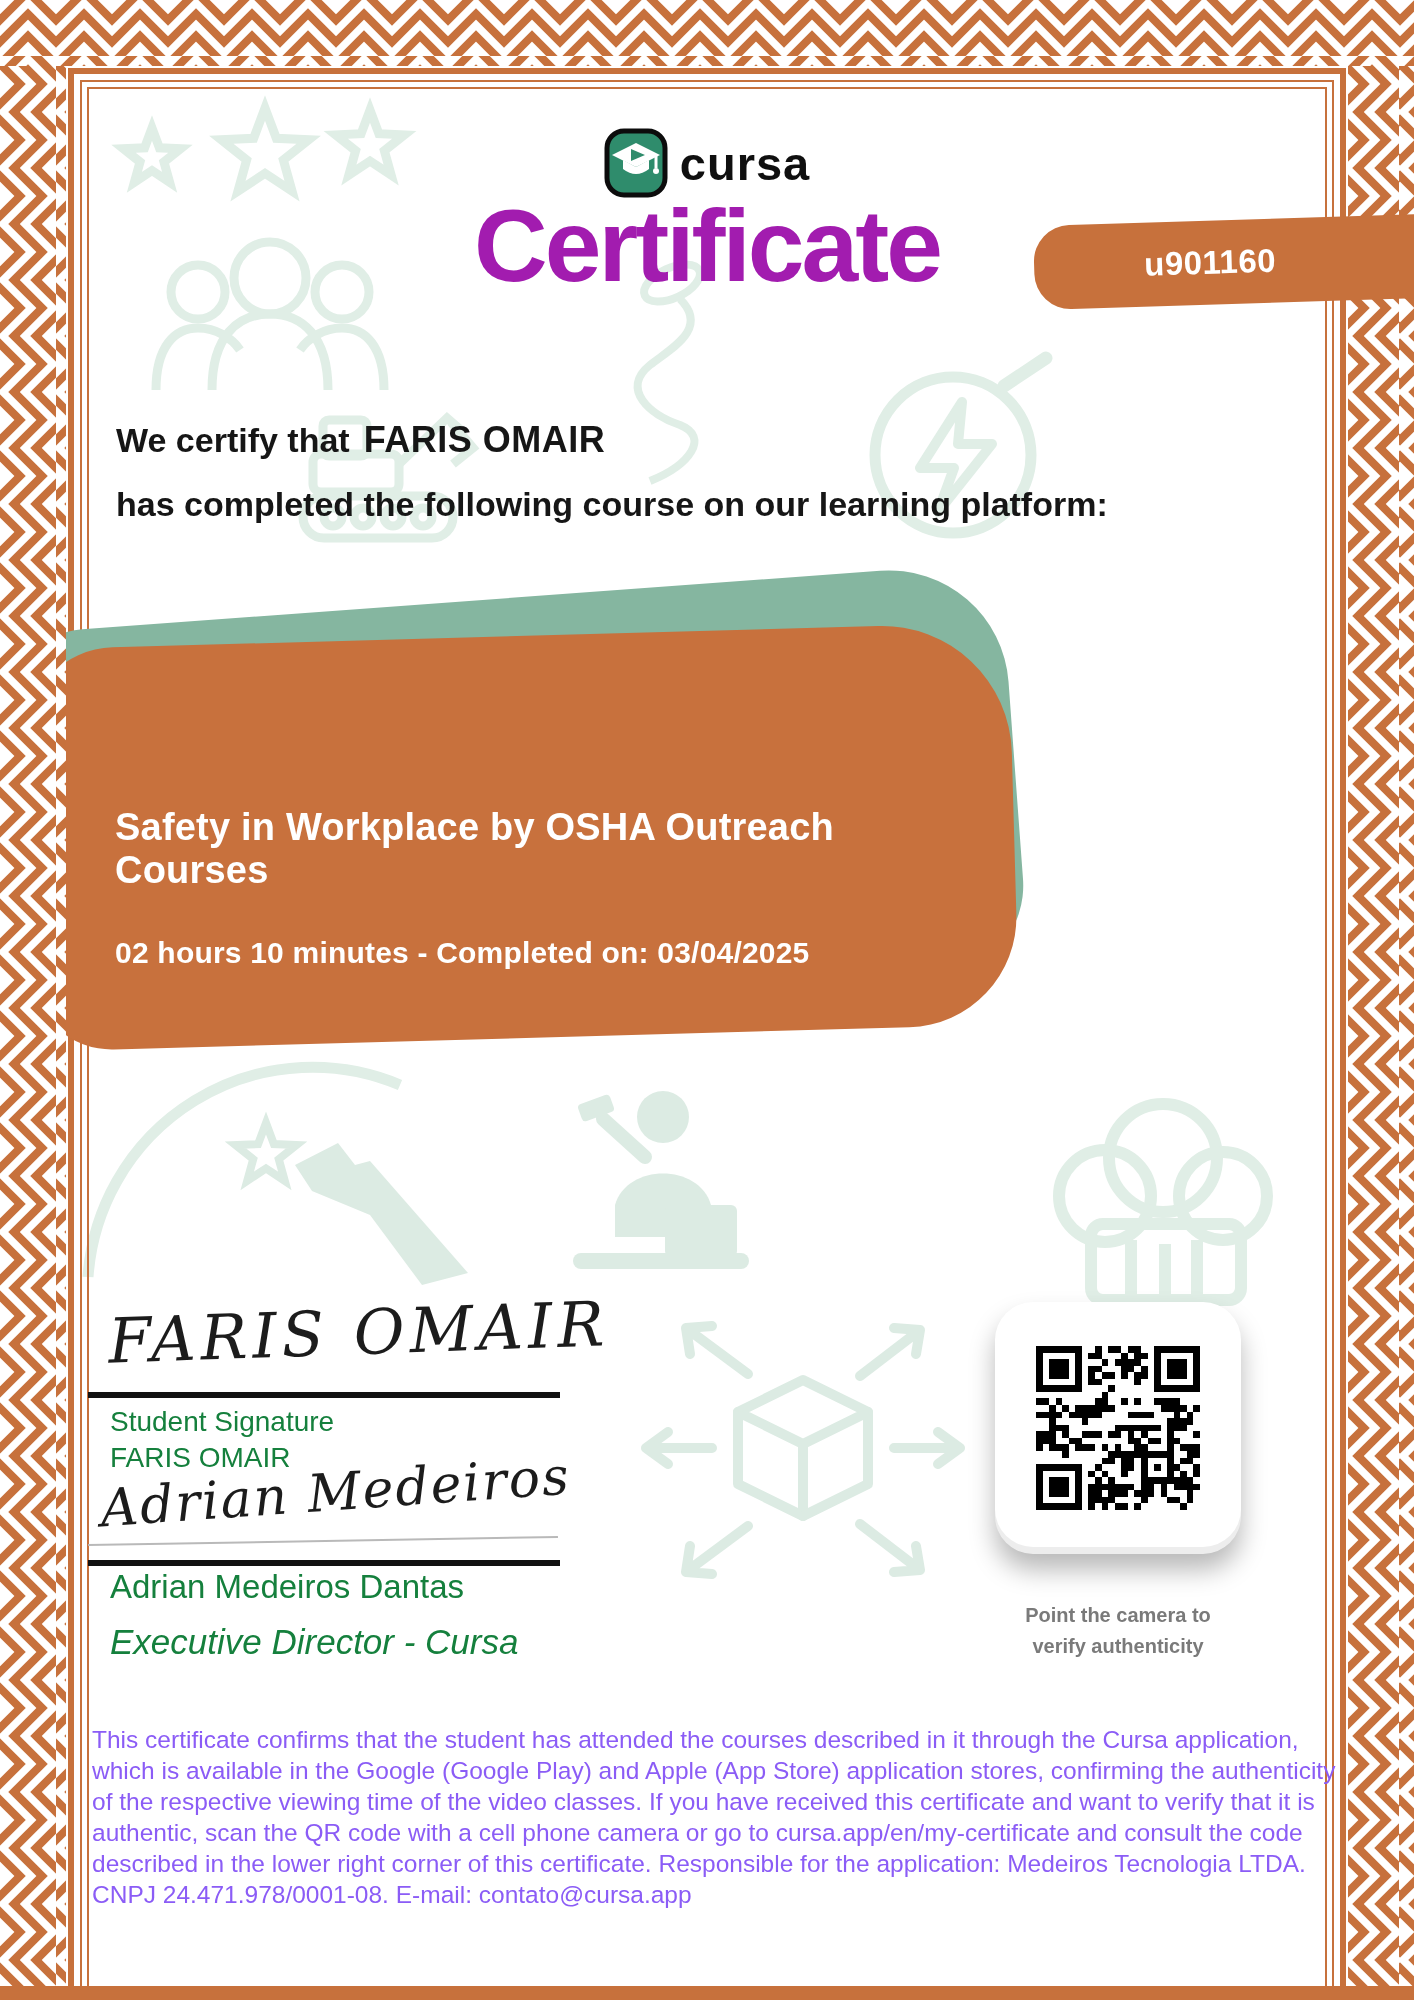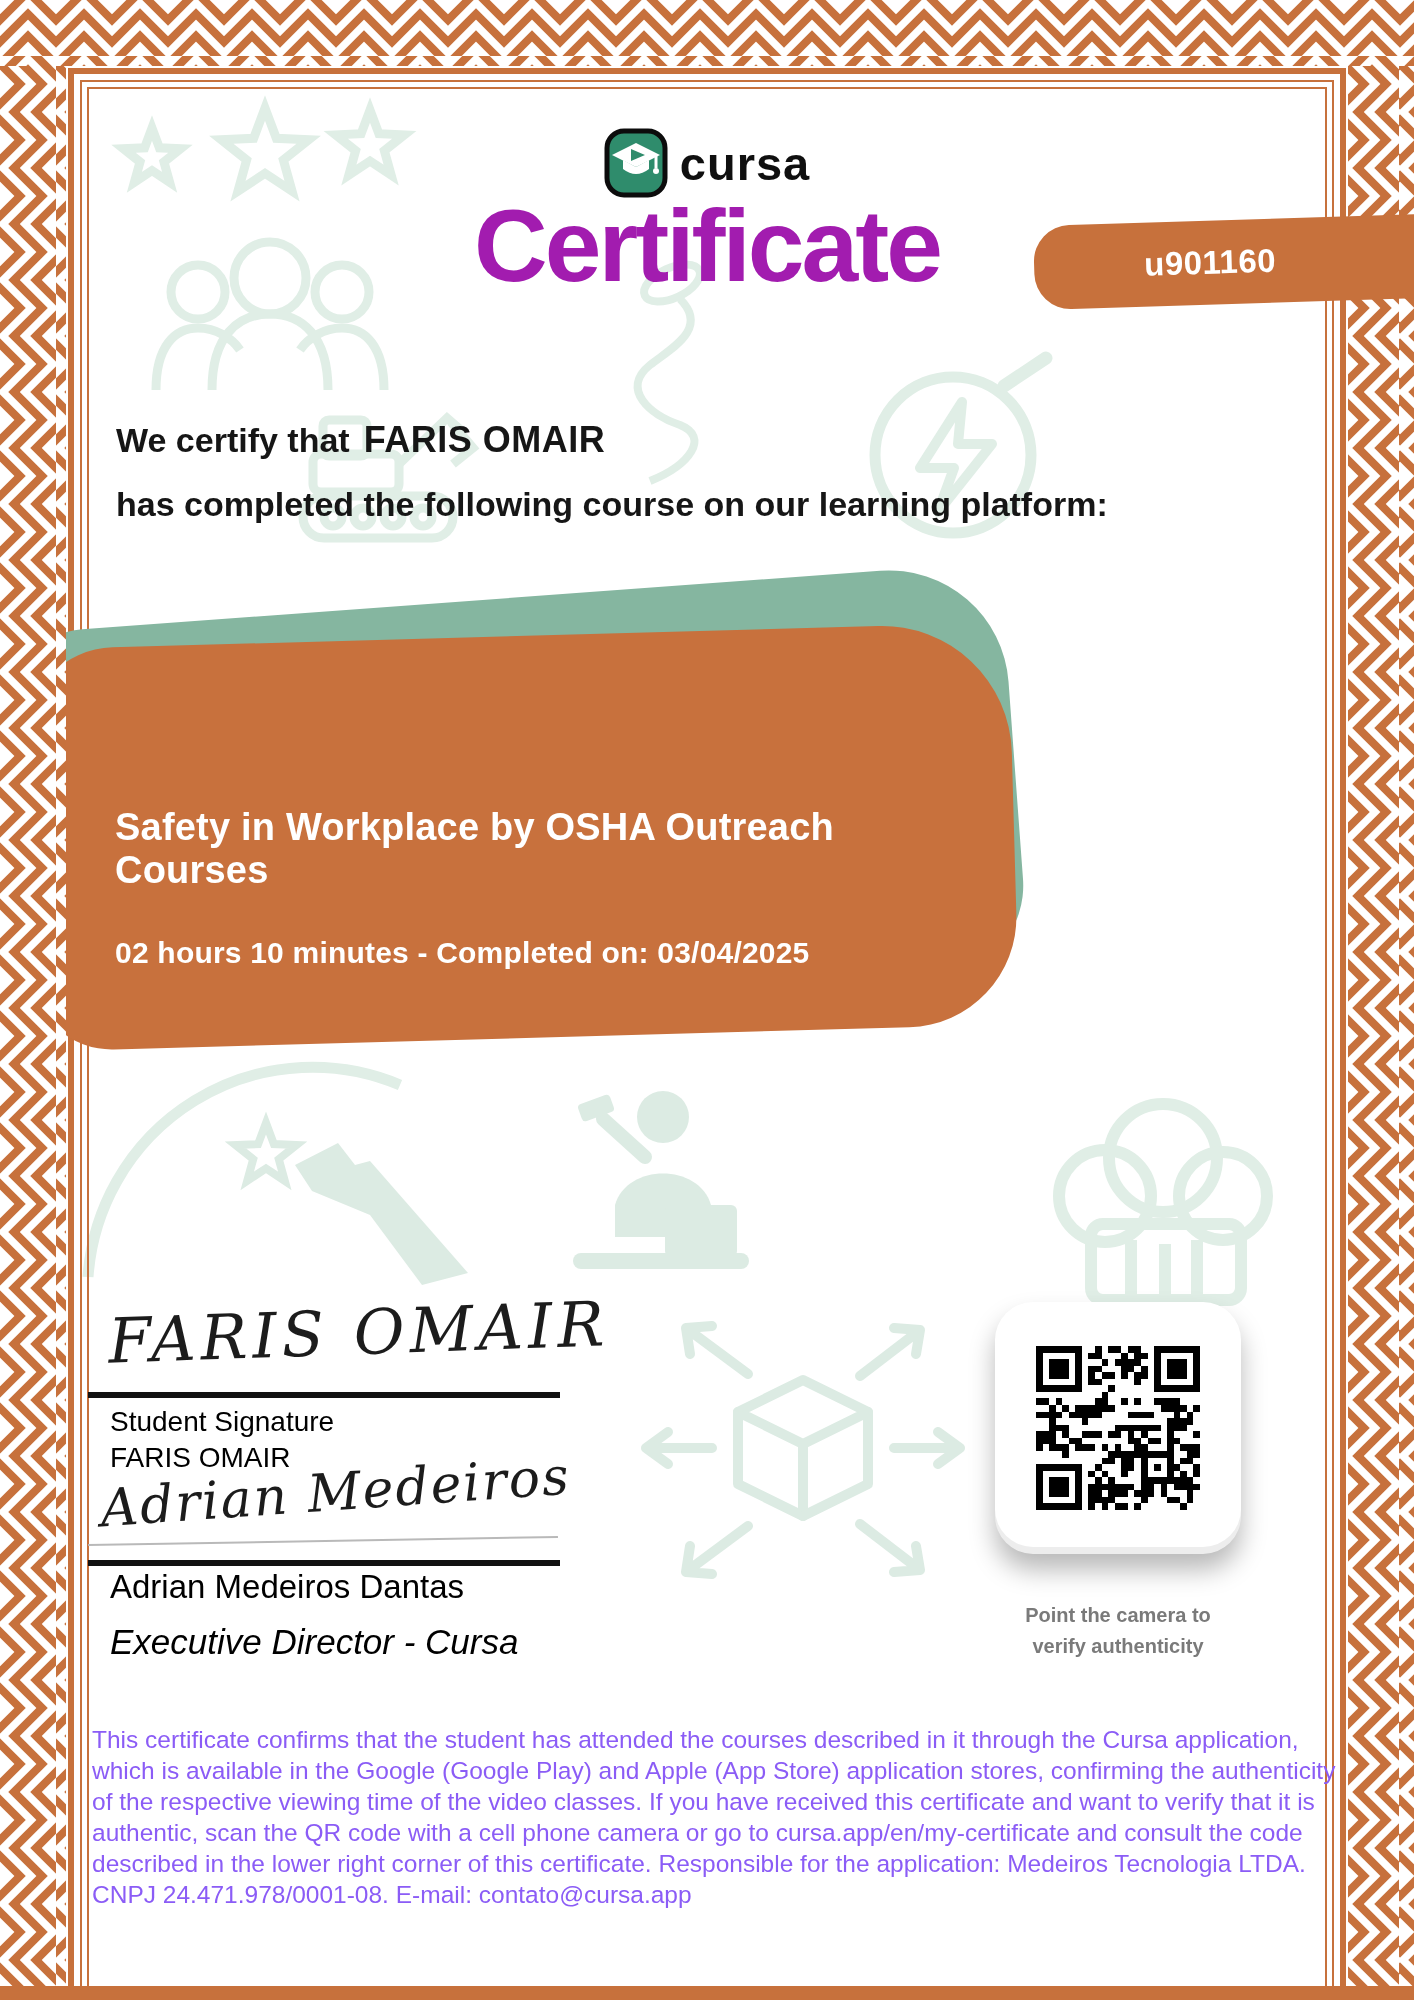--- a/index.html
+++ b/index.html
@@ -38,21 +38,21 @@
   .course-title{font-size:38px;font-weight:bold;letter-spacing:.2px;}
   .course-meta{font-size:30px;font-weight:bold;margin-top:44px;letter-spacing:.2px;}
   
   .sig-script{font-family:"DejaVu Serif",serif;font-style:italic;color:#1c1c1c;z-index:4;white-space:nowrap;}
   .sig1-script{left:108px;top:1296px;font-size:62px;letter-spacing:5px;transform:rotate(-2deg);}
   .sig2-script{left:100px;top:1462px;font-size:52px;letter-spacing:2px;transform:rotate(-4deg);}
   .sig-line{background:#111111;height:6px;width:472px;left:88px;z-index:4;}
   .sig-line-1{top:1392px;}
   .sig-line-2{top:1560px;}
   .sig-hairline{left:88px;top:1540px;width:470px;height:2px;background:#b9b9b9;transform:rotate(-1deg);z-index:3;}
-  .sig-label{left:110px;font-size:28px;color:#000000;z-index:4;}
+  .sig-label{left:110px;font-size:28px;color:#15803d;z-index:4;}
   .sig1-l1{top:1406px;}
   .sig1-l2{top:1442px;}
   .sig2-l1{top:1568px;font-size:33px;}
   .sig2-l2{top:1622px;font-size:35px;font-style:italic;}
   
   .qr-card{left:995px;top:1302px;width:246px;height:252px;background:#ffffff;border-radius:38px;
     box-shadow:0 16px 26px rgba(0,0,0,.28), inset 0 -7px 0 rgba(0,0,0,.07);z-index:4;
     display:flex;align-items:center;justify-content:center;}
   .qr-caption{left:952px;top:1592px;width:332px;text-align:center;color:#7A7A7A;
     font-size:20px;font-weight:bold;line-height:31px;z-index:4;margin-top:8px;}

